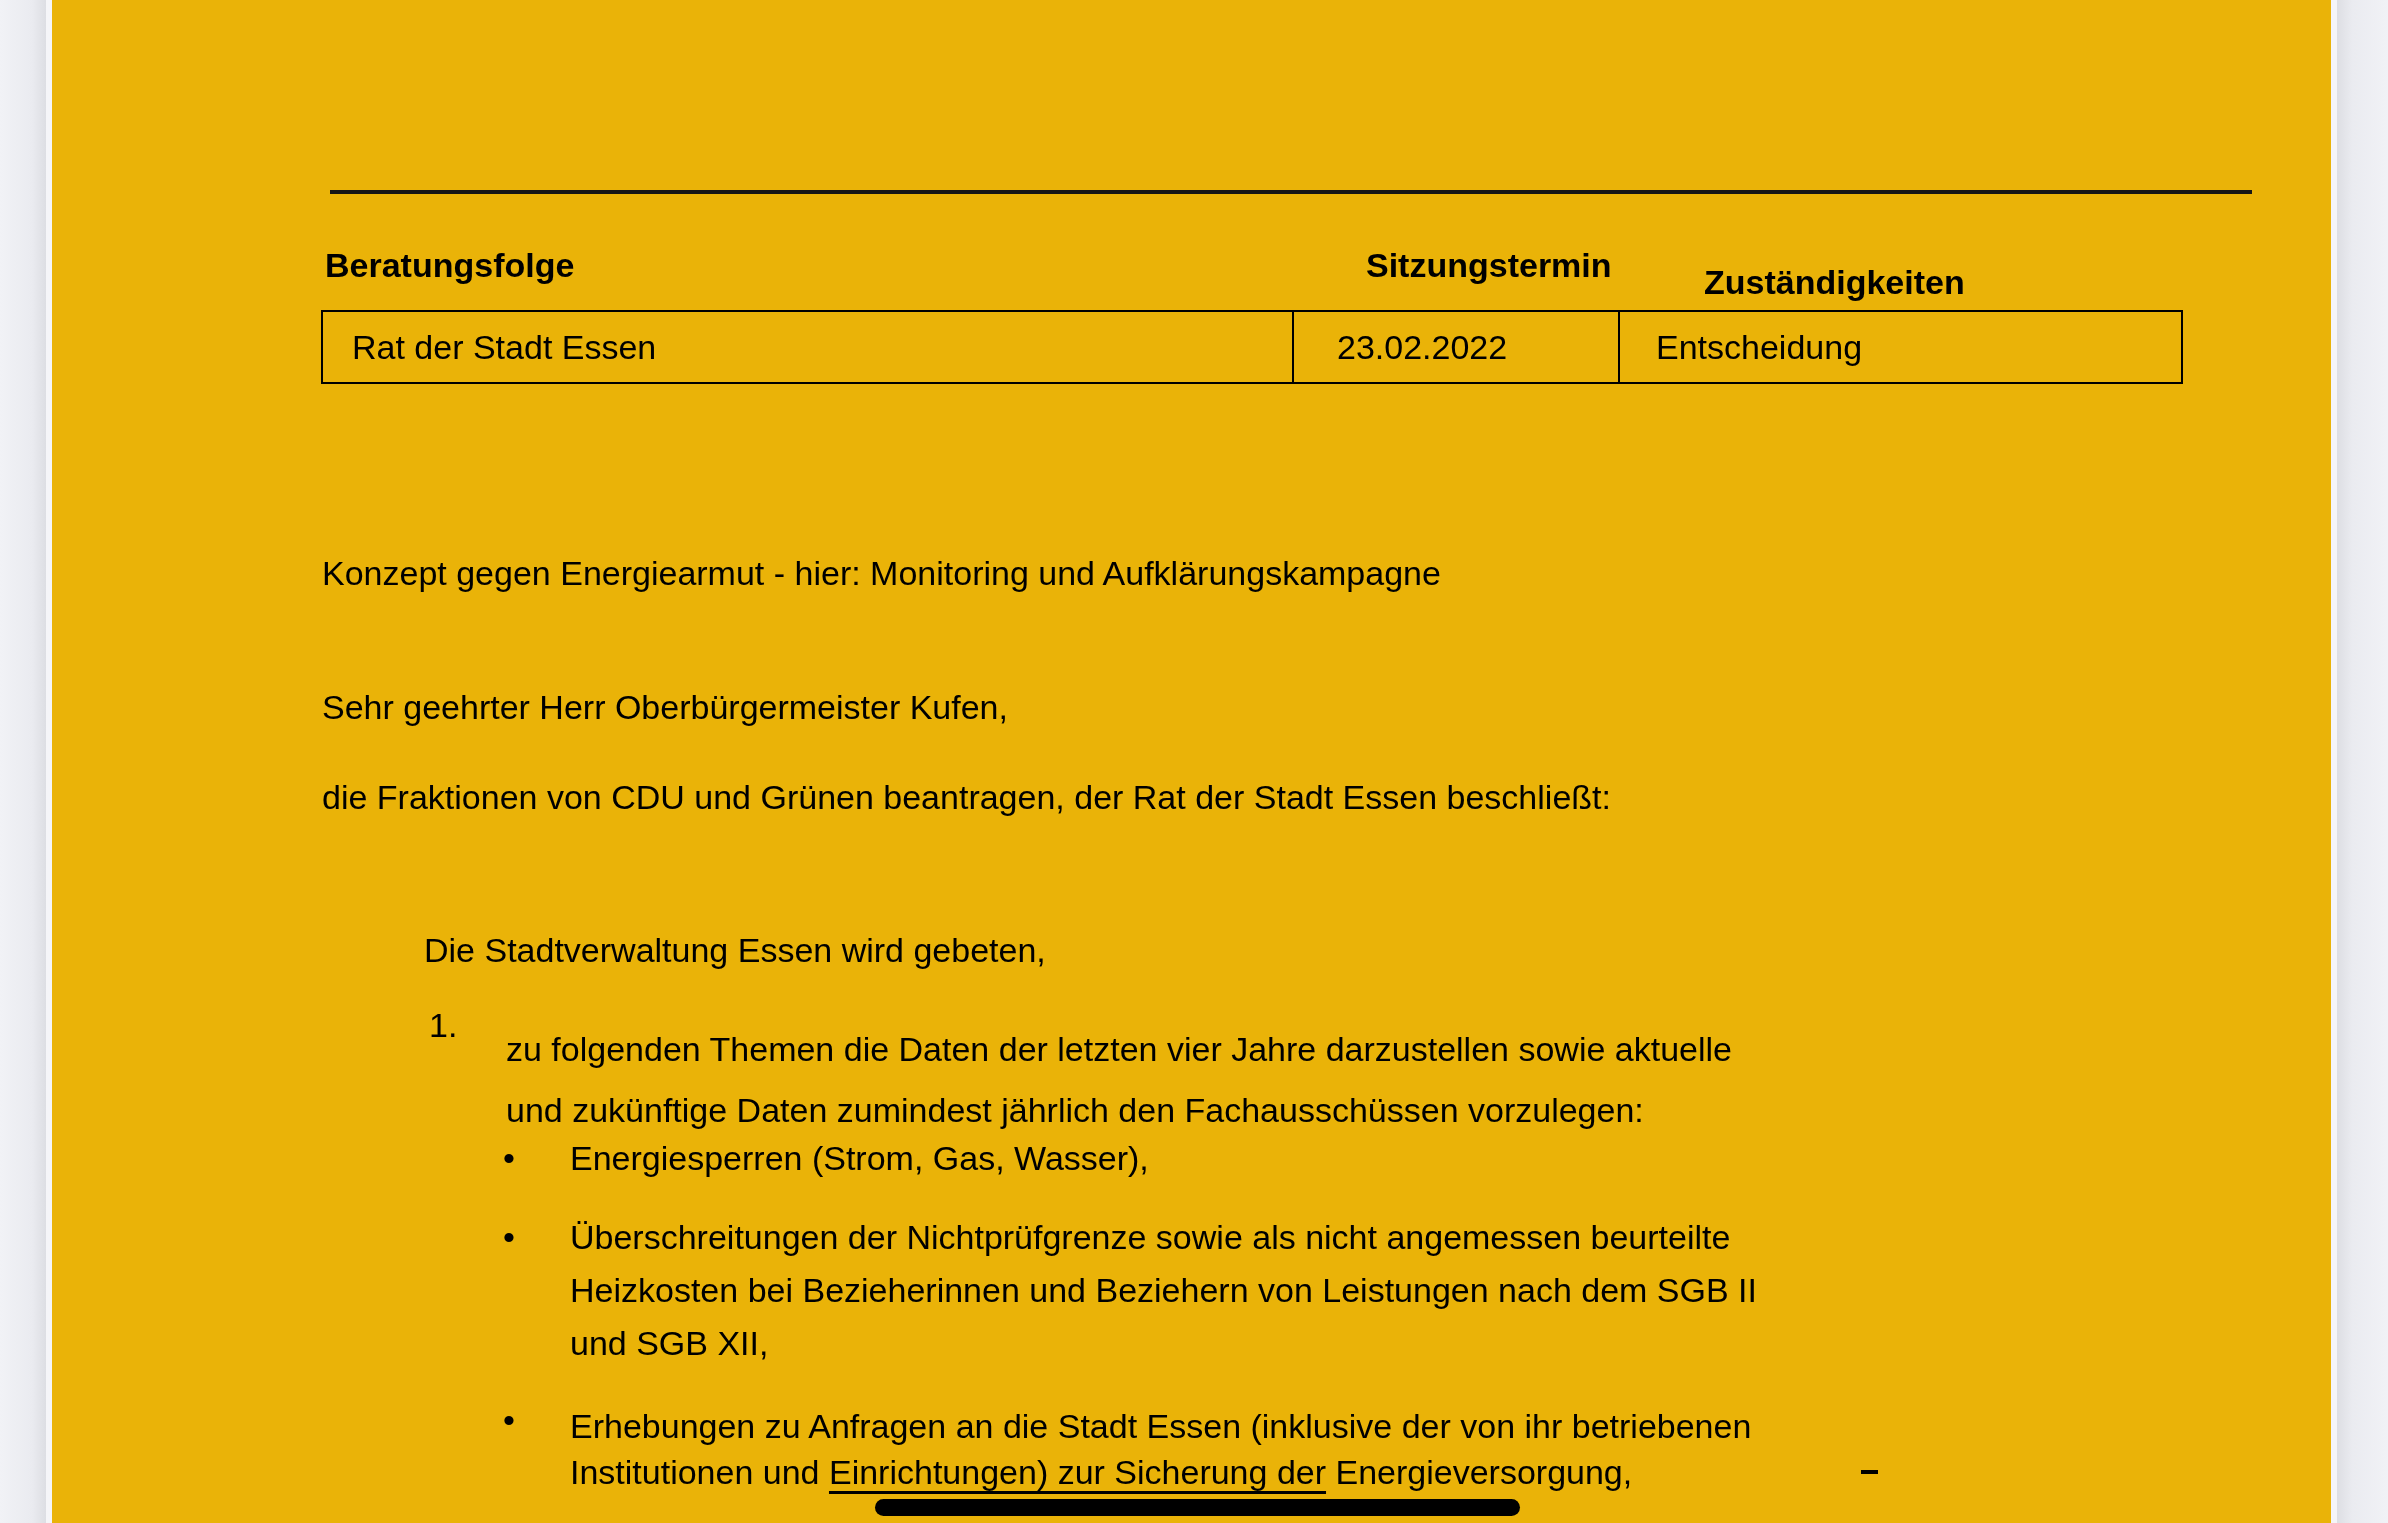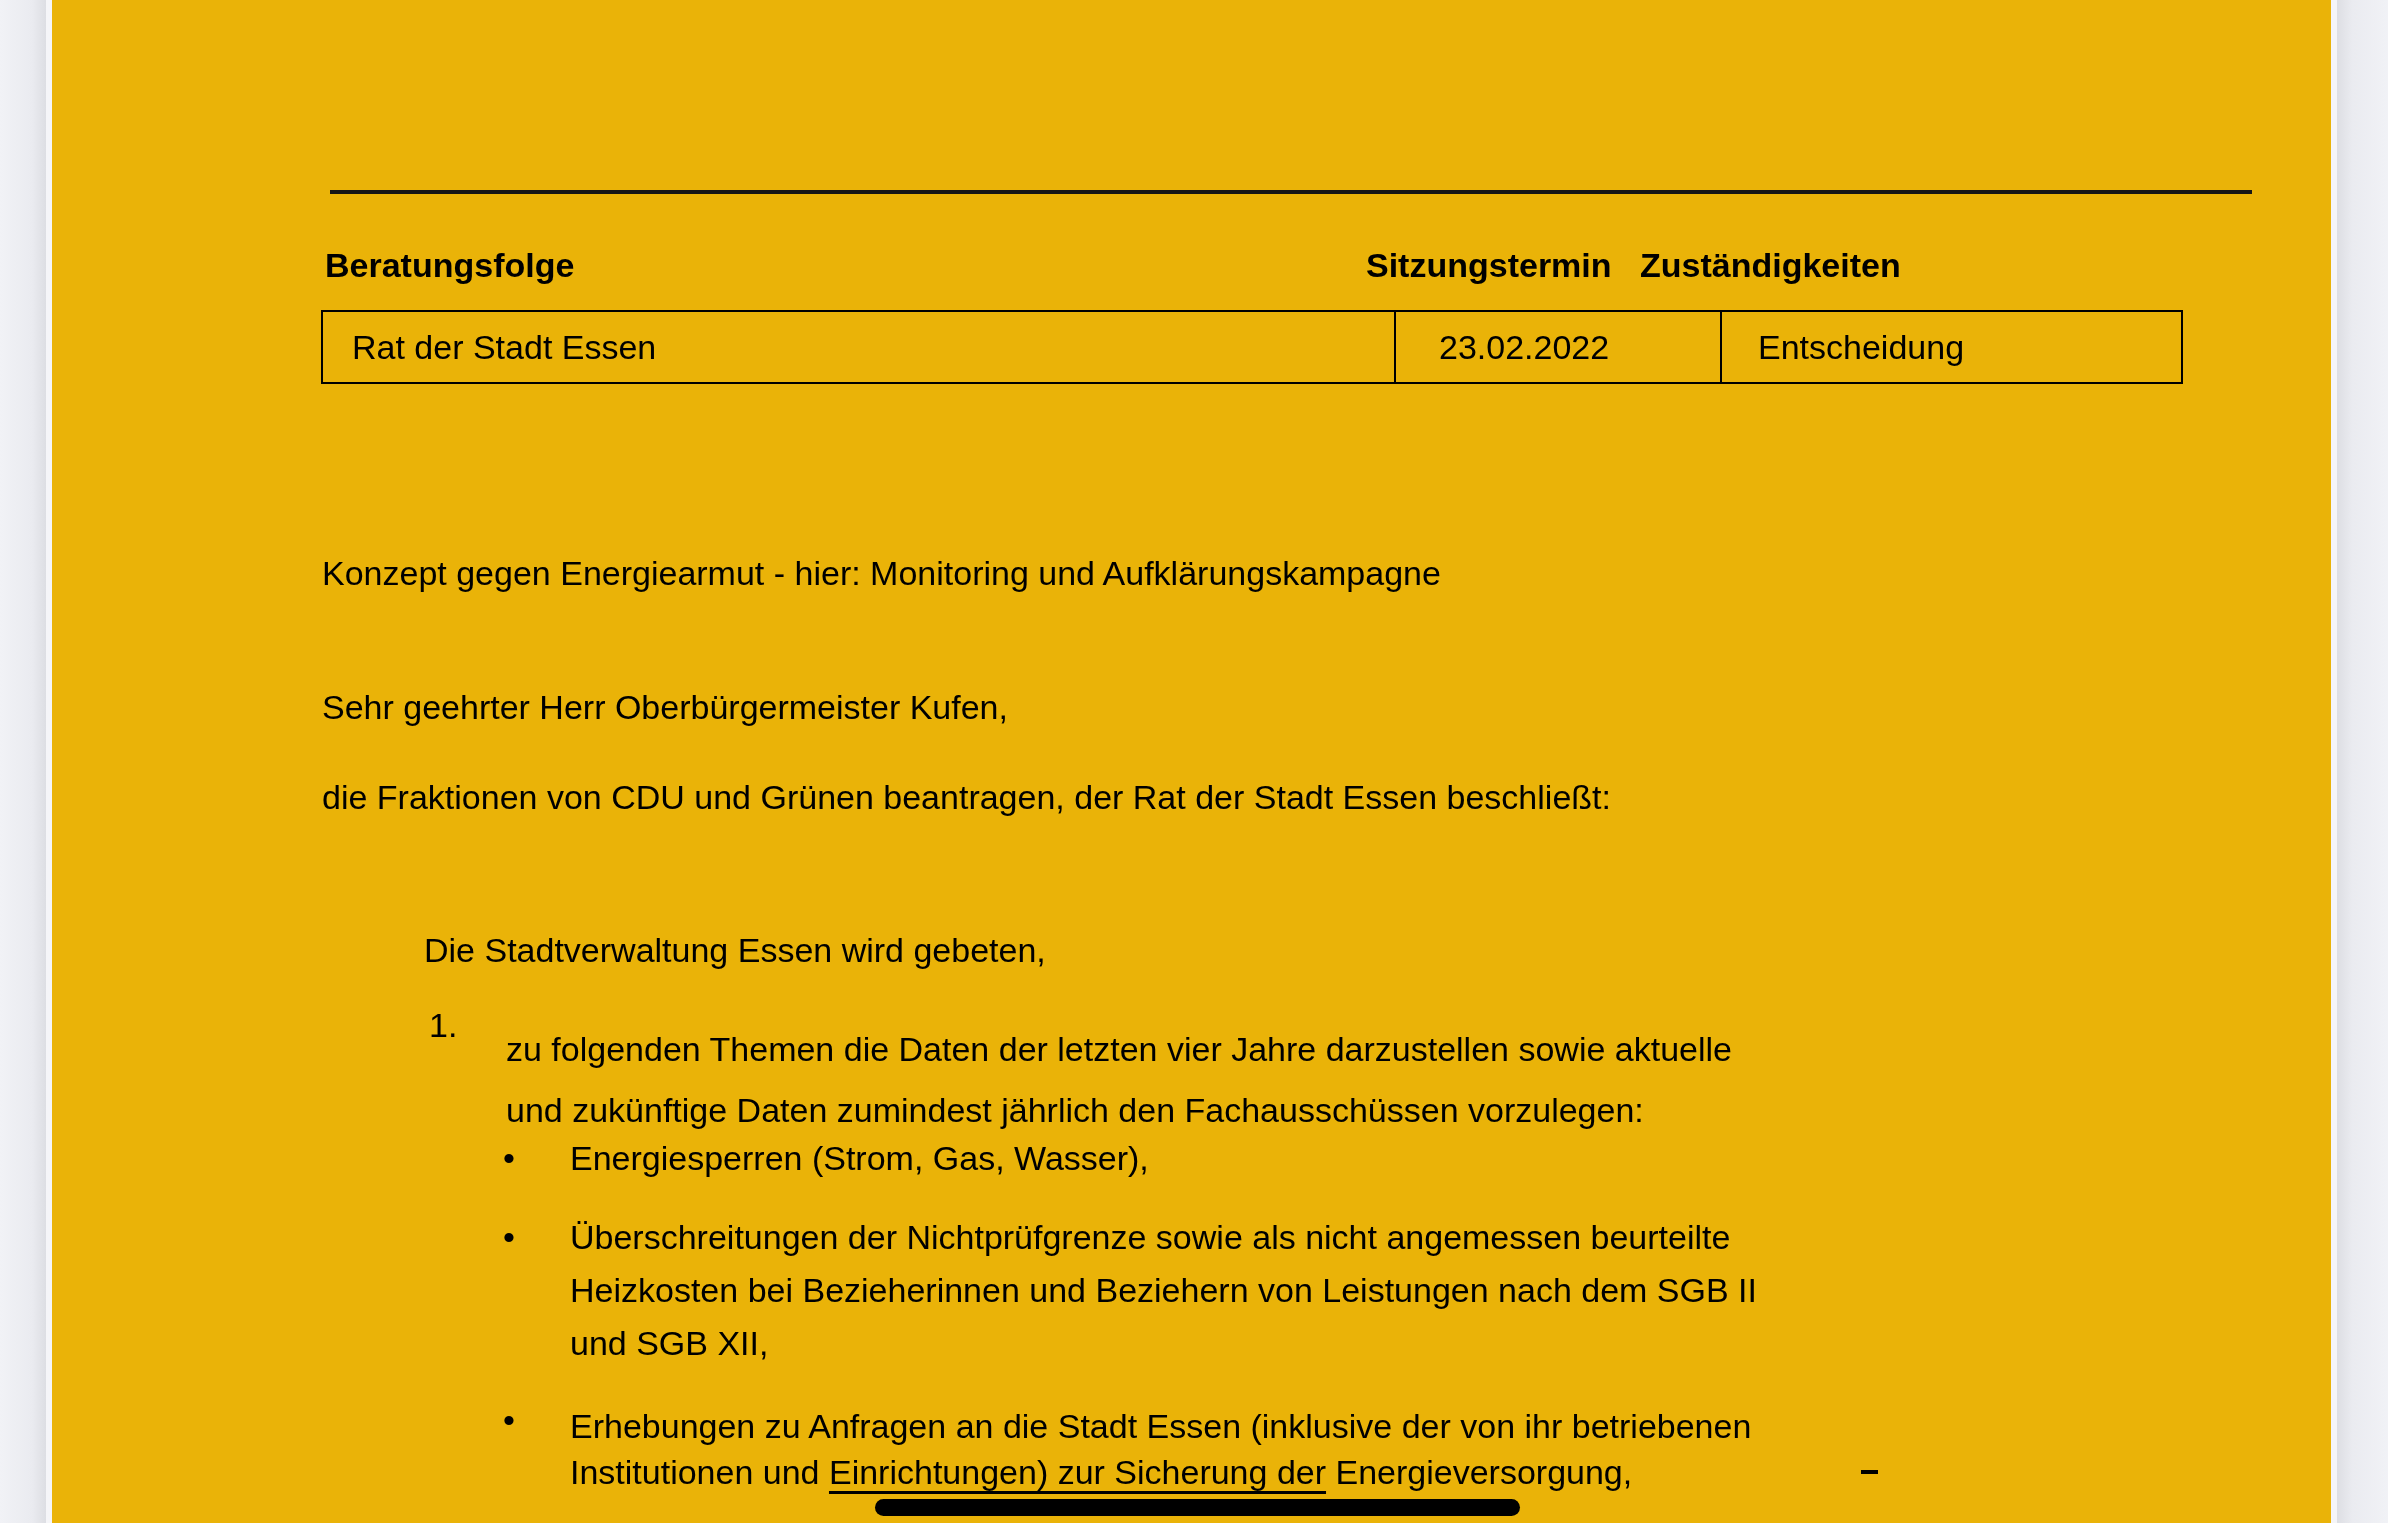--- a/index.html
+++ b/index.html
@@ -32,30 +32,30 @@
   .top-rule {
     position: absolute; left: 330px; top: 190px; width: 1922px; height: 4px;
     background: #161616;
   }
   .th {
     position: absolute; top: 246px;
     font-size: 34px; font-weight: bold; white-space: nowrap;
   }
   .th1 { left: 325px; }
   .th2 { left: 1366px; }
-  .th3 { left: 1640px; }
+  .th3 { left: 1704px; margin-top: 17px; }
   .ctable {
     position: absolute; left: 321px; top: 310px; width: 1862px; height: 74px;
     box-sizing: border-box; border: 2px solid #000; display: flex;
   }
   .cell {
     box-sizing: border-box; display: flex; align-items: center;
     font-size: 34px; white-space: nowrap;
   }
-  .cell1 { width: 1071px; padding-left: 29px; }
+  .cell1 { width: 969px; padding-left: 29px; }
   .cell2 { width: 326px;  padding-left: 43px; border-left: 2px solid #000; }
   .cell3 { flex: 1;       padding-left: 36px; border-left: 2px solid #000; }
   .line {
     position: absolute; font-size: 34px; white-space: nowrap; line-height: 42px;
   }
   .b { font-weight: normal; }
   .doc-title   { left: 322px; top: 552px; }
   .salutation  { left: 322px; top: 686px; }
   .intro       { left: 322px; top: 776px; }
   .request     { left: 424px; top: 929px; }

